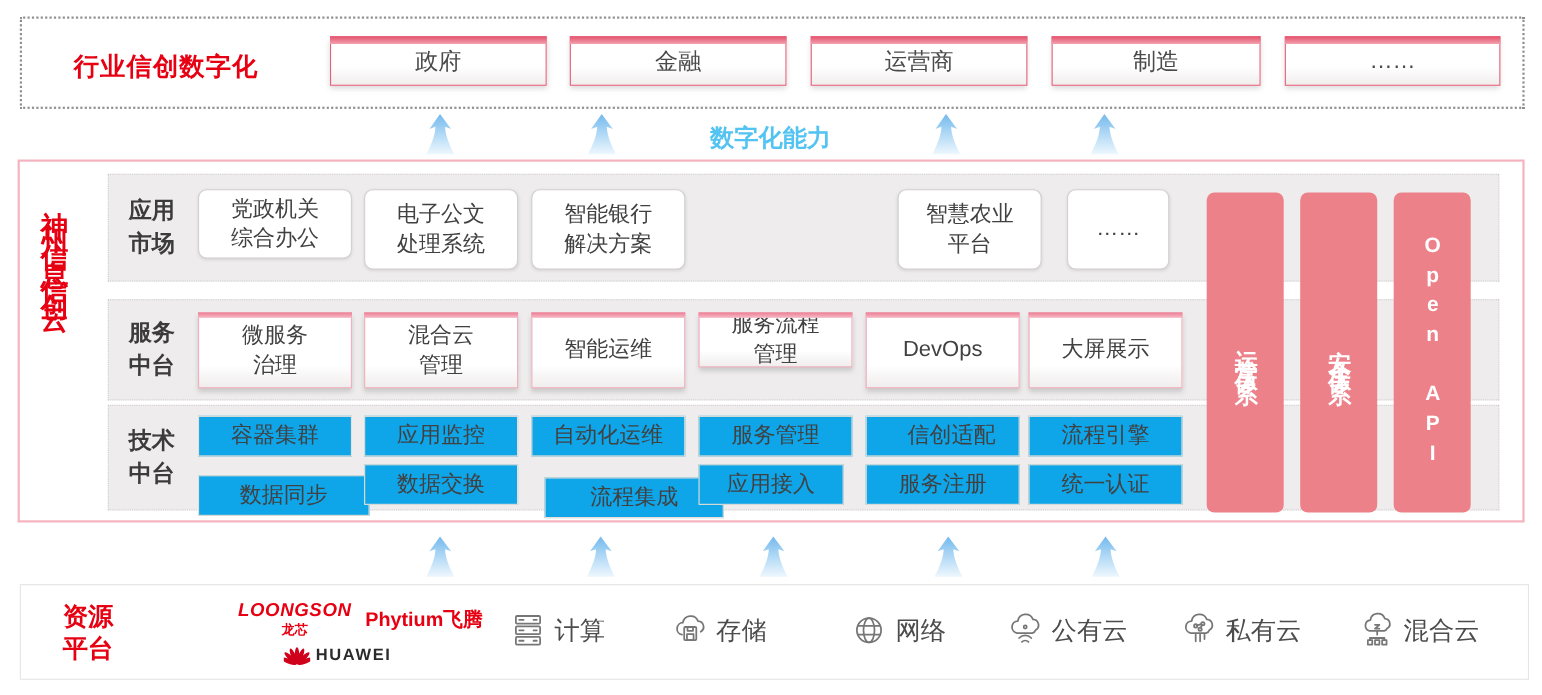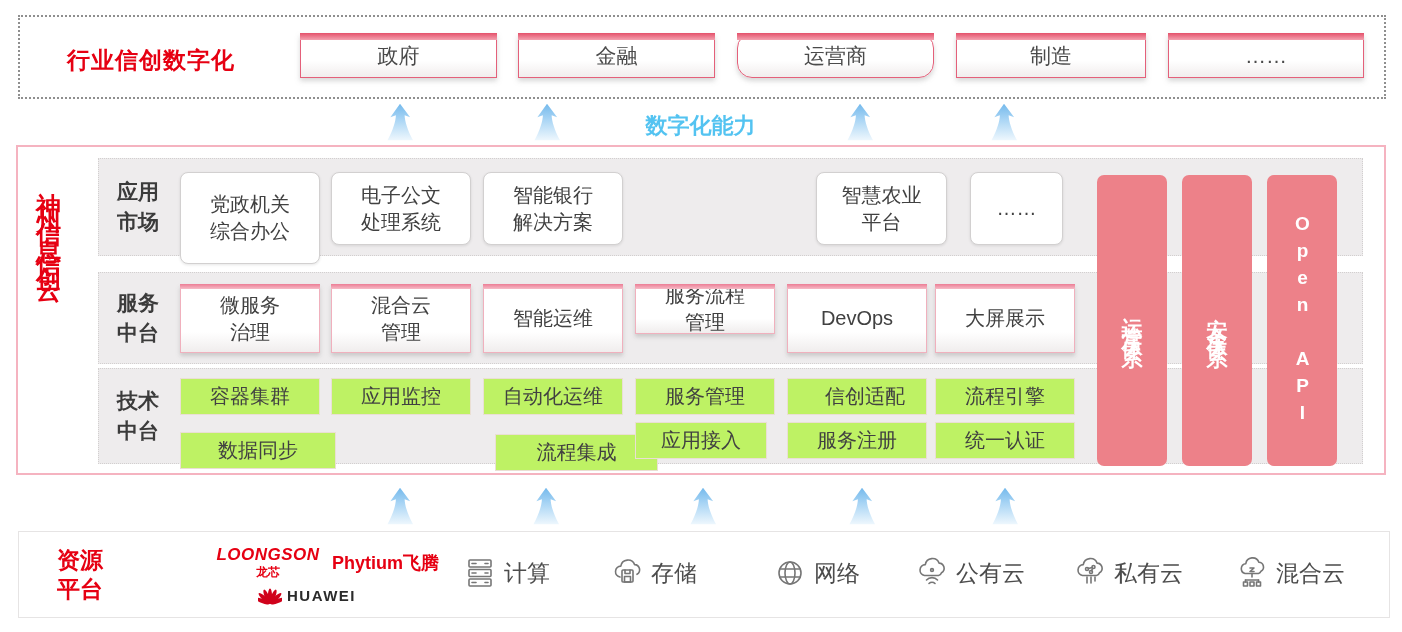--- a/index.html
+++ b/index.html
@@ -29,21 +29,21 @@
   .gray-row { background:#eeeced; border:1px dotted #d2cfcf; }
   .row-label { font-size:21px; font-weight:bold; color:#3b3b3b; line-height:30px;
     white-space:pre-line; text-align:center; }
   .card { display:flex; align-items:center; justify-content:center; text-align:center;
     font-size:20px; color:#414141; line-height:27px; white-space:pre-line; }
   .card1 { background:#fff; border:1px solid #d2d0d0; border-radius:8px; box-shadow:0 1px 3px rgba(0,0,0,.10); }
   .card2 { background:linear-gradient(180deg,#ffffff 0%,#ffffff 70%,#f0eded 100%);
     border:1px solid #f0b0bd; box-shadow:0 3px 4px rgba(140,140,140,.35); }
   .card2::before { content:""; position:absolute; left:-1px; right:-1px; top:-1px; height:5px;
     background:linear-gradient(180deg,#ec7d95 0%,#f6bcc7 100%); }
-  .card3 { background:#bef264; border:1px solid #eadfd4; }
+  .card3 { background:#0ea5e9; border:1px solid #eadfd4; }
   .pillar { background:#ed8189; border-radius:7px; display:flex; align-items:center; justify-content:center;
     writing-mode:vertical-rl; text-orientation:upright; color:#fff; font-weight:bold;
     font-size:21px; letter-spacing:10px; }
   .pillar.api { font-size:19px; letter-spacing:6px; }
 
   
   .res-band { left:18px; top:531px; width:1372px; height:87px; border:1px solid #e6e4e4; background:#fff; }
   .res-label { font-size:23px; font-weight:bold; color:#e60012; line-height:29px; white-space:pre-line; }
   .res-item { display:flex; align-items:center; gap:7px; }
   .res-item .txt { font-size:23px; color:#4c4c4c; }
@@ -69,21 +69,21 @@
   </defs>
 </svg>
 
 <div class="stage">
 
   <div class="abs top-band">
     <div class="abs band-label" style="left:47px; top:28px;">行业信创数字化</div>
   </div>
   <div class="abs industry-box" style="left:300px; top:33px; width:197px;">政府</div>
   <div class="abs industry-box" style="left:518px; top:33px; width:197px;">金融</div>
-  <div class="abs industry-box" style="left:737px; top:33px; width:197px;border-radius:15px;">运营商</div>
+  <div class="abs industry-box" style="left:737px; top:33px; width:197px;">运营商</div>
   <div class="abs industry-box" style="left:956px; top:33px; width:190px;">制造</div>
   <div class="abs industry-box" style="left:1168px; top:33px; width:196px;">……</div>
 
   <div class="abs arrow" style="left:387px; top:103px;">
     <svg viewBox="0 0 28 38" width="27" height="38">
         <use href="#arrowShape" fill="url(#arrowGrad)"></use>
       </svg></div>
   <div class="abs arrow" style="left:534px; top:103px;">
     <svg viewBox="0 0 28 38" width="27" height="38">
         <use href="#arrowShape" fill="url(#arrowGrad)"></use>
@@ -105,21 +105,21 @@
   <div class="abs gray-row" style="left:98px; top:272px; width:1265px; height:92px;"></div>
   <div class="abs gray-row" style="left:98px; top:368px; width:1265px; height:96px;"></div>
 
   <div class="abs row-label" style="left:108px; top:177px; width:60px;">应用
 市场</div>
   <div class="abs row-label" style="left:108px; top:288px; width:60px;">服务
 中台</div>
   <div class="abs row-label" style="left:108px; top:386px; width:60px;">技术
 中台</div>
 
-  <div class="abs card card1" style="left:180px; top:172px; width:140px; height:92px;">党政机关
+  <div class="abs card card1" style="left:180px; top:172px; width:140px; height:63px;">党政机关
 综合办公</div>
   <div class="abs card card1" style="left:331px; top:172px; width:140px; height:73px;">电子公文
 处理系统</div>
   <div class="abs card card1" style="left:483px; top:172px; width:140px; height:73px;">智能银行
 解决方案</div>
   <div class="abs card card1" style="left:816px; top:172px; width:131px; height:73px;">智慧农业
 平台</div>
   <div class="abs card card1" style="left:970px; top:172px; width:93px; height:73px;">……</div>
 
   <div class="abs card card2" style="left:180px; top:284px; width:140px; height:69px;">微服务
@@ -133,20 +133,21 @@
   <div class="abs card card2" style="left:935px; top:284px; width:140px; height:69px;">大屏展示</div>
 
   <div class="abs card card3" style="left:180px; top:378px; width:140px; height:37px;">容器集群</div>
   <div class="abs card card3" style="left:331px; top:378px; width:140px; height:37px;">应用监控</div>
   <div class="abs card card3" style="left:483px; top:378px; width:140px; height:37px;">自动化运维</div>
   <div class="abs card card3" style="left:635px; top:378px; width:140px; height:37px;">服务管理</div>
   <div class="abs card card3" style="left:787px; top:378px; width:140px; height:37px;padding-left:16px;">信创适配</div>
   <div class="abs card card3" style="left:935px; top:378px; width:140px; height:37px;">流程引擎</div>
 
   <div class="abs card card3" style="left:180px; top:432px; width:156px; height:37px;">数据同步</div>
+  <div class="abs card card3" style="left:331px; top:422px; width:140px; height:37px;">数据交换</div>
   <div class="abs card card3" style="left:483px; top:434px; width:163px; height:37px;margin-left:12px;">流程集成</div>
   <div class="abs card card3" style="left:635px; top:422px; width:132px; height:37px;">应用接入</div>
   <div class="abs card card3" style="left:787px; top:422px; width:140px; height:37px;">服务注册</div>
   <div class="abs card card3" style="left:935px; top:422px; width:140px; height:37px;">统一认证</div>
 
   <div class="abs pillar" style="left:1097px; top:175px; width:70px; height:291px;">运营体系</div>
   <div class="abs pillar" style="left:1182px; top:175px; width:70px; height:291px;">安全体系</div>
   <div class="abs pillar api" style="left:1267px; top:175px; width:70px; height:291px;">Open API</div>
 
   <div class="abs arrow" style="left:387px; top:487px;">

